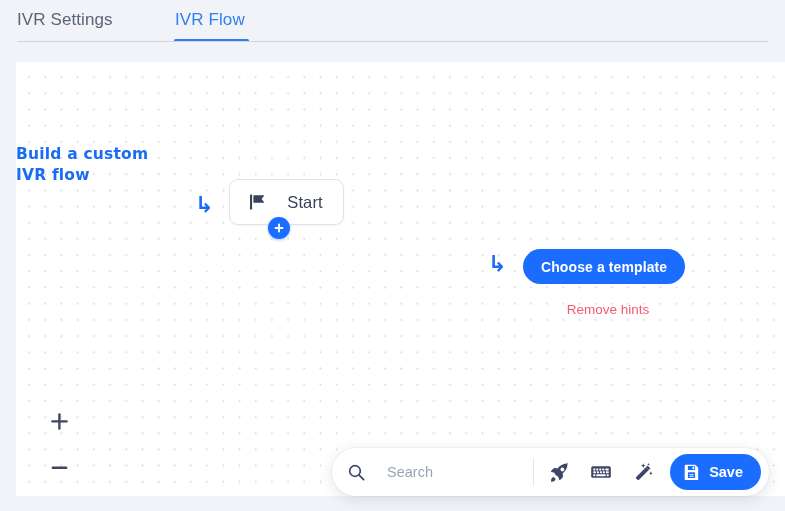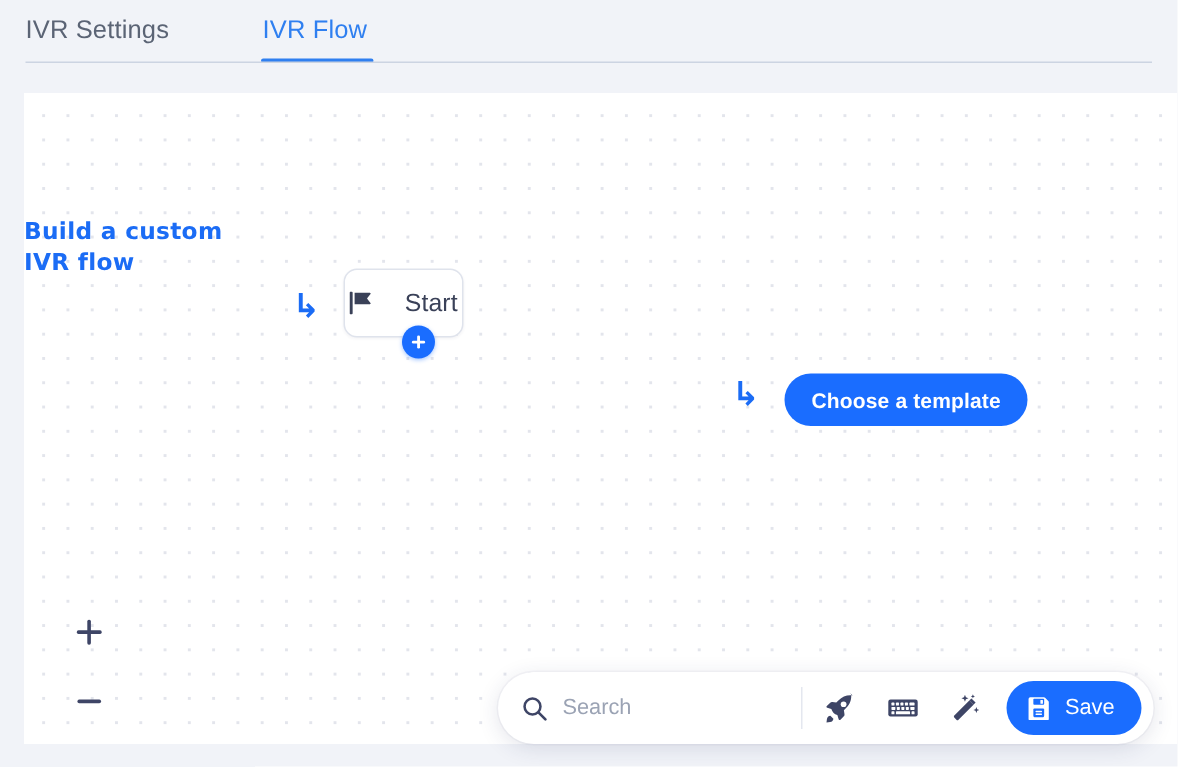--- a/index.html
+++ b/index.html
@@ -104,21 +104,21 @@
     font-weight: 700;
     user-select: none;
   }
   .arrow-build { left: 179px; top: 132px; }
   .arrow-template { left: 472px; top: 191px; }
 
   
   .start-node {
     position: absolute;
     left: 213px; top: 117px;
-    width: 80px;
+    width: 115px;
     height: 46px;
     background: #fff;
     border: 1px solid #dfe3ec;
     border-radius: 9px;
     box-sizing: border-box;
     display: flex;
     align-items: center;
     justify-content: center;
     gap: 22px;
     cursor: grab;
@@ -203,21 +203,21 @@
     border-radius: 24px;
     box-shadow: 0 3px 14px rgba(40,50,90,.13), 0 0 0 1px rgba(40,50,90,.04);
     display: flex;
     align-items: center;
     box-sizing: border-box;
     padding: 0 8px 0 16px;
   }
   .search-wrap {
     display: flex;
     align-items: center;
-    gap: 10px;
+    gap: 22px;
     flex: 1 1 auto;
     min-width: 0;
   }
   .search-icon { color: #3e4566; display: block; line-height: 0; }
   .search-input {
     border: none;
     outline: none;
     background: transparent;
     font-family: "Liberation Sans", sans-serif;
     font-size: 14.5px;
@@ -248,21 +248,21 @@
     flex: 0 0 auto;
     height: 36px;
     padding: 0 18px 0 14px;
     margin-left: 6px;
     background: #1a6dff;
     border: none;
     border-radius: 18px;
     color: #fff;
     font-family: "Liberation Sans", sans-serif;
     font-size: 14.5px;
-    font-weight: normal;
+    font-weight: bold;
     display: flex;
     align-items: center;
     gap: 9px;
     cursor: pointer;
     white-space: nowrap;
   }
   .save-btn svg { display: block; }
 </style>
 </head>
 <body>
@@ -295,20 +295,21 @@
       <svg width="12" height="12" viewBox="0 0 12 12">
         <rect x="5.1" y="1.6" width="1.9" height="8.8" rx="0.9" fill="#fff"></rect>
         <rect x="1.6" y="5.1" width="8.8" height="1.9" rx="0.9" fill="#fff"></rect>
       </svg>
     </div>
 
     <div class="hint-arrow arrow-template">↳</div>
 
     <button class="choose-template-btn">Choose a template</button>
 
+    <div class="remove-hints">Remove hints</div>
 
     <div class="zoom-controls">
       <div class="zoom-ctl">
         <svg width="19" height="19" viewBox="0 0 19 19">
           <rect x="8.2" y="1.2" width="2.4" height="16.6" rx="1.1" fill="currentColor"></rect>
           <rect x="1.2" y="8.2" width="16.6" height="2.4" rx="1.1" fill="currentColor"></rect>
         </svg>
       </div>
       <div class="zoom-ctl">
         <svg width="19" height="19" viewBox="0 0 19 19">

